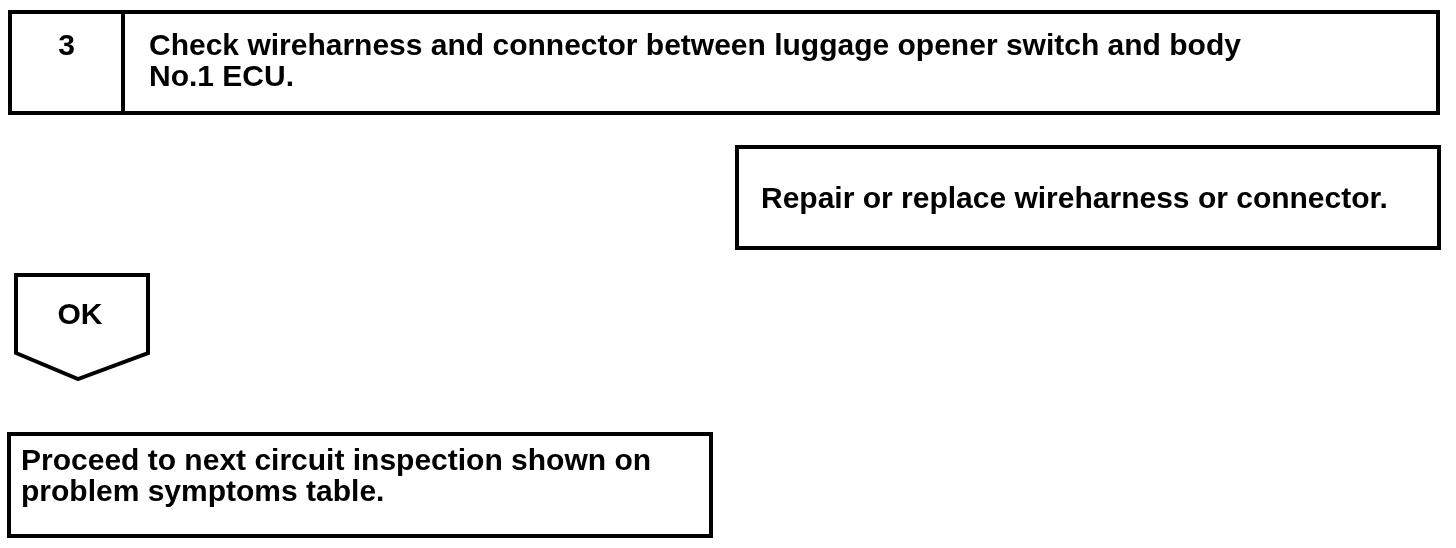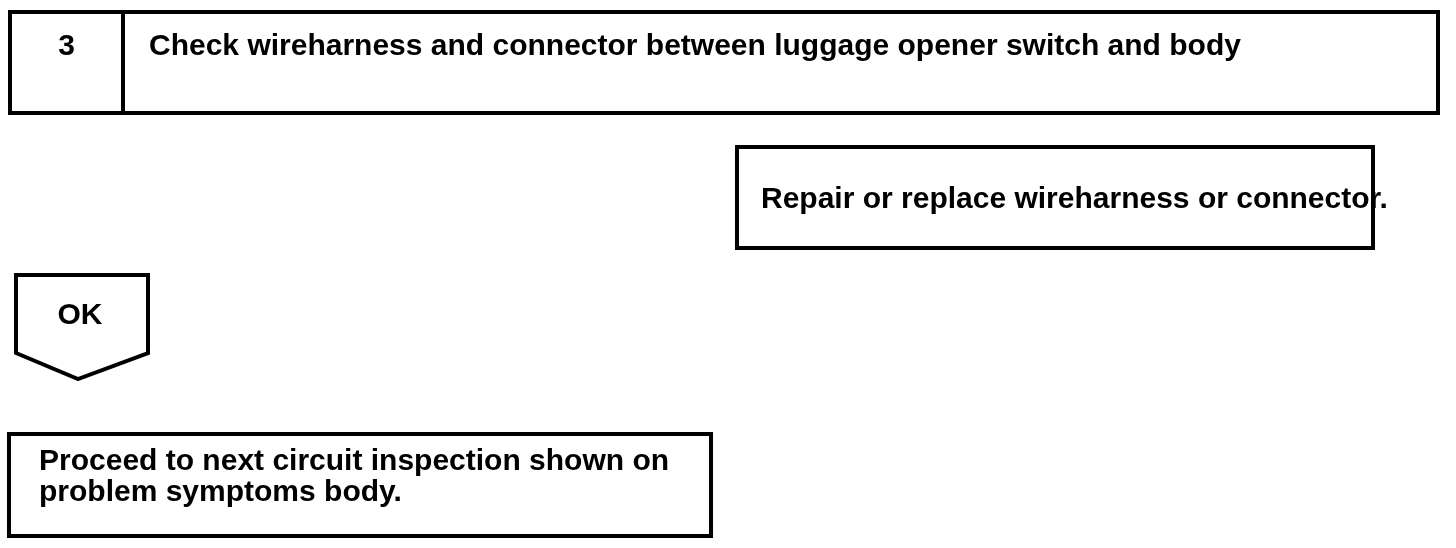--- a/index.html
+++ b/index.html
@@ -87,57 +87,58 @@
   .action-box {
     position: absolute;
     border: 4px solid #000;
     box-sizing: border-box;
     font-size: 30px;
     background: #fff;
   }
   .ng-action {
     left: 735px;
     top: 145px;
-    width: 640px;
+    width: 706px;
     height: 105px;
     display: flex;
     align-items: center;
     padding-left: 22px;
   }
   .ok-action {
     left: 7px;
     top: 432px;
     width: 706px;
     height: 106px;
-    padding: 8px 18px 0 28px;
+    padding: 8px 18px 0 10px;
     line-height: 31px;
   }
 </style>
 </head>
 <body>
 
 <div class="page">
 
   <section class="step-box">
     <div class="step-number">3</div>
     <div class="step-text">
       <div class="line">Check wireharness and connector between luggage opener switch and body</div>
+      <div class="line">No.1 ECU.</div>
     </div>
   </section>
 
 
   <section class="action-box ng-action">
     <div class="line">Repair or replace wireharness or connector.</div>
   </section>
 
   <div class="ok-shape">
     <svg class="shape-svg" viewBox="0 0 136 108" aria-hidden="true">
       <polygon points="2,2 134,2 134,80 64,106 2,80"></polygon>
     </svg>
     <span class="shape-label ok-label">OK</span>
   </div>
 
   <section class="action-box ok-action">
     <div class="line">Proceed to next circuit inspection shown on</div>
-    <div class="line">problem symptoms body.</div>
+    <div class="line">problem symptoms table.</div>
   </section>
 
 </div>
 
 </body></html>

